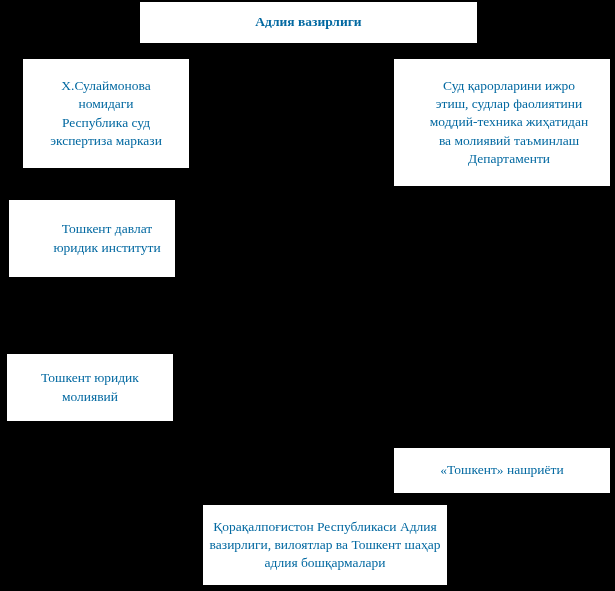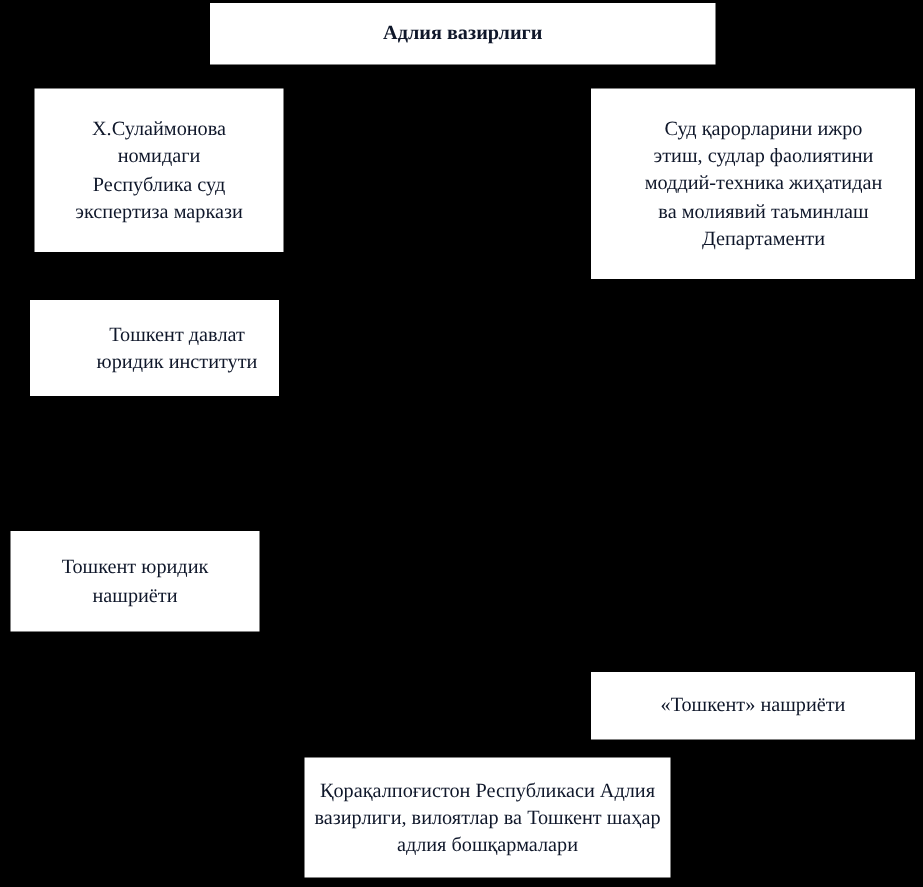--- a/index.html
+++ b/index.html
@@ -18,21 +18,21 @@
     position: absolute;
     left: 0;
     top: 0;
     width: 615px;
     height: 591px;
     background: #000000;
   }
   .node {
     position: absolute;
     background: #ffffff;
-    color: #0f172a;
+    color: #0369a1;
     display: flex;
     align-items: center;
     justify-content: center;
     text-align: center;
     box-sizing: border-box;
     padding: 4px 6px;
     font-size: 13.5px;
     line-height: 1.35;
   }
   .node.bold {
@@ -61,28 +61,28 @@
   </div>
 
   <div class="node" style="left:394px; top:59px; width:216px; height:127px;padding-left:20px;">
     <span class="node-text">Суд қарорларини ижро
 этиш, судлар фаолиятини
 моддий-техника жиҳатидан
 ва молиявий таъминлаш
 Департаменти</span>
   </div>
 
-  <div class="node" style="left:20px; top:200px; width:166px; height:64px;padding-left:36px;">
+  <div class="node" style="left:9px; top:200px; width:166px; height:77px;padding-left:36px;">
     <span class="node-text">Тошкент давлат
 юридик институти</span>
   </div>
 
   <div class="node" style="left:7px; top:354px; width:166px; height:67px;">
     <span class="node-text">Тошкент юридик
-нашриёти</span>
+молиявий</span>
   </div>
 
   <div class="node" style="left:394px; top:448px; width:216px; height:45px;">
     <span class="node-text">«Тошкент» нашриёти</span>
   </div>
 
   <div class="node" style="left:203px; top:505px; width:244px; height:80px;">
     <span class="node-text">Қорақалпоғистон Республикаси Адлия
 вазирлиги, вилоятлар ва Тошкент шаҳар
 адлия бошқармалари</span>

